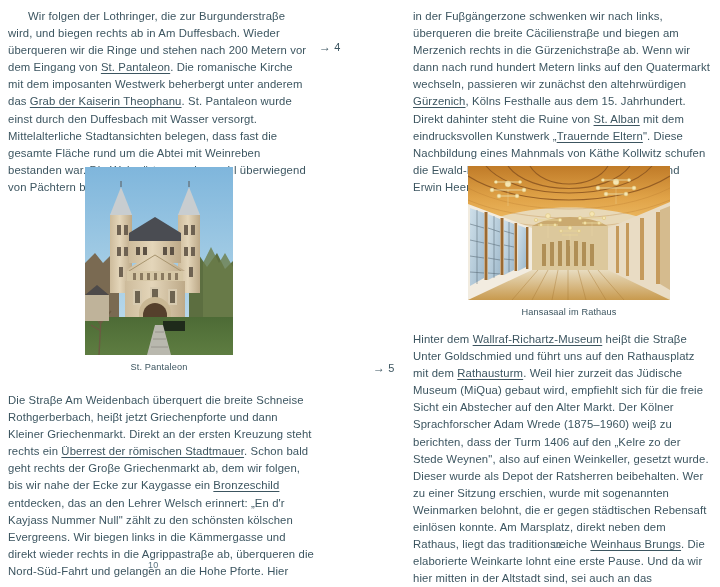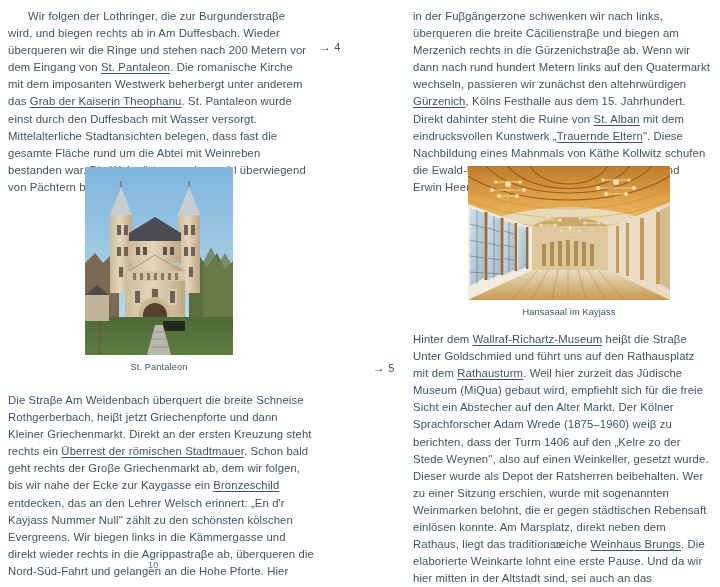--- a/index.html
+++ b/index.html
@@ -342,21 +342,21 @@
           <path d="M-11 3 L11 3 M-8 7 L8 7" stroke="#e7d49a" stroke-width="0.9"></path>
           <circle cx="-9" cy="3" r="1.4"></circle>
             <circle cx="9" cy="3" r="1.4"></circle>
         </g>
       </g>
 
       <g stroke="#e9d9a6" stroke-width="0.4" opacity="0.85">
         <path d="M40 24 L40 40 M148 22 L148 38 M80 58 L80 72 M124 56 L124 70 M102 68 L102 80"></path>
       </g>
     </svg>
-    <figcaption class="figcap">Hansasaal im Kayjass</figcaption>
+    <figcaption class="figcap">Hansasaal im Rathaus</figcaption>
   </figure>
 
   <div class="marker marker-5">
     <span class="arw">→</span><span>5</span>
   </div>
 
   <div class="col col-right" id="right-block-2">
     <p><span>Hinter dem </span><span class="lnk">Wallraf-Richartz-Museum</span><span> heiβt die Straβe Unter Goldschmied und führt uns auf den Rathausplatz mit dem </span><span class="lnk">Rathausturm</span><span>. Weil hier zurzeit das Jüdische Museum (MiQua) gebaut wird, empfiehlt sich für die freie Sicht ein Abstecher auf den Alter Markt. Der Kölner Sprachforscher Adam Wrede (1875–1960) weiβ zu berichten, dass der Turm 1406 auf den „Kelre zo der Stede Weynen", also auf einen Weinkeller, gesetzt wurde. Dieser wurde als Depot der Ratsherren beibehalten. Wer zu einer Sitzung erschien, wurde mit sogenannten Weinmarken belohnt, die er gegen städtischen Rebensaft einlösen konnte. Am Marsplatz, direkt neben dem Rathaus, liegt das traditionsreiche </span><span class="lnk">Weinhaus Brungs</span><span>. Die elaborierte Weinkarte lohnt eine erste Pause. Und da wir hier mitten in der Altstadt sind, sei auch an das </span></p>
   </div>
 

